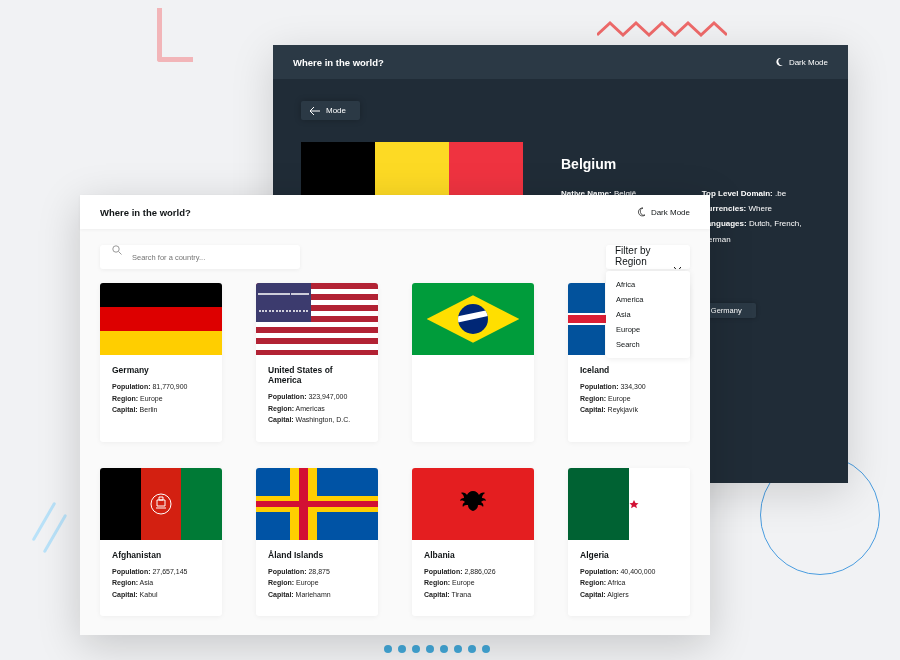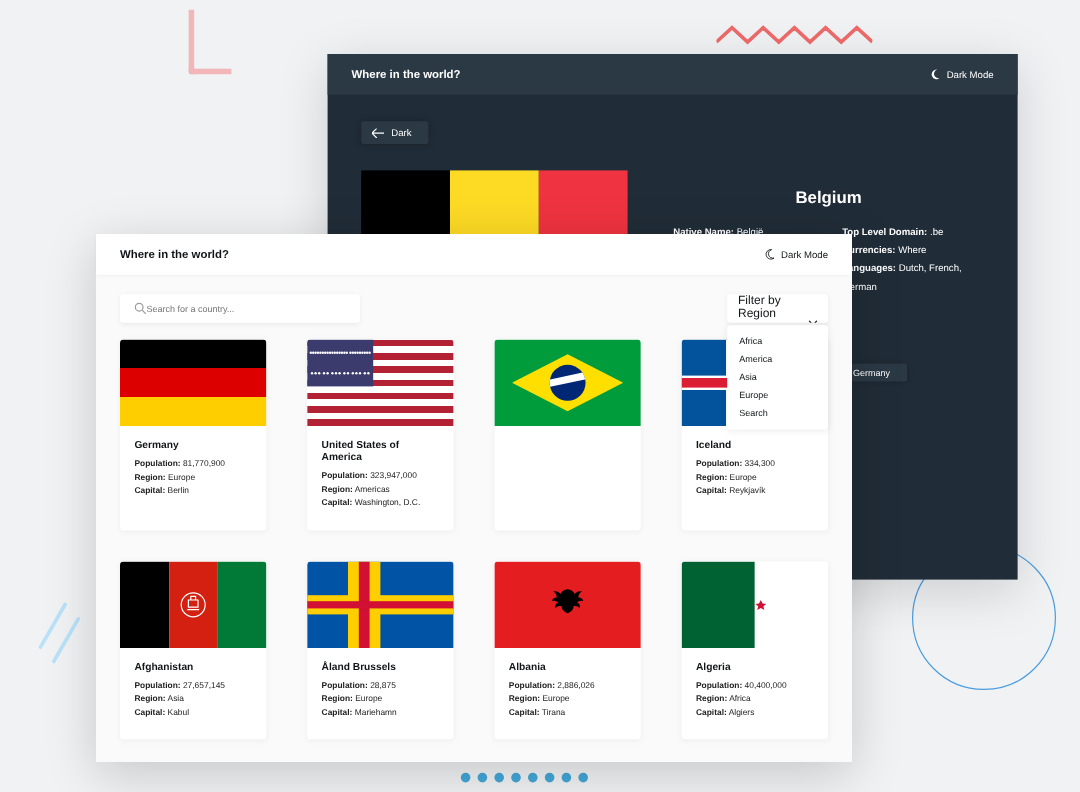--- a/index.html
+++ b/index.html
@@ -20,34 +20,34 @@
   .dark-bar { height:34px; background:#2b3945; display:flex; align-items:center; justify-content:space-between; padding:0 20px; }
   .dark-title { font-weight:700; font-size:9.5px; }
   .dark-toggle { display:flex; align-items:center; gap:5px; font-size:8px; }
   .moon-dark { width:10px; height:10px; }
   .dark-body { padding:22px 28px 0 28px; }
   .back-btn { background:#2b3945; color:#fff; border:none; font-size:8px; padding:5px 14px 5px 9px; border-radius:2px; display:flex; align-items:center; gap:6px; cursor:pointer; box-shadow:0 0 6px rgba(0,0,0,.25); }
   .dark-content { display:flex; gap:38px; margin-top:22px; }
   .flag-belgium { width:222px; height:145px; display:flex; }
   .flag-belgium div { flex:1; }
   .d-info { flex:1; padding-top:14px; }
-  .d-country { font-size:14px; font-weight:700; margin-bottom:14px;text-align:center; }
+  .d-country { font-size:14px; font-weight:700; margin-bottom:14px; }
   .d-details { display:flex; gap:44px; font-size:8px; line-height:1.9; }
   .d-details b { font-weight:600; }
   .d-borders { margin-top:26px; font-size:8px; display:flex; align-items:center; gap:8px; flex-wrap:wrap; }
   .d-borders .bb { background:#2b3945; padding:3px 14px; border-radius:2px; font-size:7.5px; box-shadow:0 0 4px rgba(0,0,0,.25); }
 
   
   .light-win { position:absolute; left:80px; top:195px; width:630px; height:440px; background:#fafafa; color:#111517; box-shadow:0 10px 40px rgba(0,0,0,.18); }
   .light-bar { height:34px; background:#fff; display:flex; align-items:center; justify-content:space-between; padding:0 20px; box-shadow:0 1px 3px rgba(0,0,0,.05); }
   .light-title { font-weight:800; font-size:9.5px; }
   .light-toggle { display:flex; align-items:center; gap:5px; font-size:8px; font-weight:500; }
   .moon-light { width:10px; height:10px; }
   .controls { display:flex; justify-content:space-between; padding:16px 20px 14px; position:relative; }
-  .search { background:#fff; width:200px; height:24px; border-radius:3px; display:flex; align-items:center; padding:0 12px; box-shadow:0 1px 4px rgba(0,0,0,.06); }
+  .search { background:#fff; width:200px; height:24px; border-radius:3px; display:flex; padding:0 12px; gap:10px; box-shadow:0 1px 4px rgba(0,0,0,.06); }
   .search input { border:none; outline:none; font-size:7.5px; flex:1; color:#888; background:transparent; }
   .filter { background:#fff; width:84px; height:24px; border-radius:3px; box-shadow:0 1px 4px rgba(0,0,0,.06); display:flex; align-items:flex-end; justify-content:space-between; padding:0 9px; font-size:10px; cursor:pointer;flex-direction:column; }
   .filter-menu { position:absolute; right:20px; top:42px; width:84px; background:#fff; border-radius:3px; box-shadow:0 1px 6px rgba(0,0,0,.08); padding:6px 0; z-index:5; }
   .filter-menu div { padding:3px 10px; font-size:7.5px; cursor:pointer; }
 
   .grid { display:grid; grid-template-columns:repeat(4, 122px); gap:26px 34px; padding:0 20px 20px; }
   .card { background:#fff; border-radius:3px; box-shadow:0 1px 5px rgba(0,0,0,.05); overflow:hidden; cursor:pointer; }
   .card .flag { width:100%; height:72px; }
   .card-body { padding:10px 12px 16px; }
   .card-name { font-size:8.5px; font-weight:800; margin-bottom:6px; }
@@ -109,21 +109,21 @@
           <path fill="#fff" d="M14 2a8 8 0 1 0 4 14 7 7 0 0 1-4-14z"></path>
         </svg>
       <span>Dark Mode</span>
     </div>
   </div>
   <div class="dark-body">
     <button class="back-btn">
       <svg width="10" height="8">
           <path d="M4 0 L0 4 L4 8 M0 4 H10" stroke="#fff" fill="none"></path>
         </svg>
-      <span>Dark</span>
+      <span>Mode</span>
     </button>
     <div class="dark-content">
       <div class="flag-belgium">
         <div style="background:#000"></div>
           <div style="background:#fdda24"></div>
           <div style="background:#ef3340"></div>
       </div>
       <div class="d-info">
         <div class="d-country">Belgium</div>
         <div class="d-details">
@@ -281,21 +281,21 @@
           <div class="card-line"><b>Region:</b> Asia</div>
           <div class="card-line"><b>Capital:</b> Kabul</div>
         </div>
       </div>
       <div class="card">
         <div class="flag flag-aland">
           <div class="cr1"></div>
           <div class="cr2"></div>
         </div>
         <div class="card-body">
-          <div class="card-name">Åland Brussels</div>
+          <div class="card-name">Åland Islands</div>
           <div class="card-line"><b>Population:</b> 28,875</div>
           <div class="card-line"><b>Region:</b> Europe</div>
           <div class="card-line"><b>Capital:</b> Mariehamn</div>
         </div>
       </div>
       <div class="card">
         <div class="flag flag-albania">
           <svg width="34" height="30" viewBox="0 0 34 30">
             <path fill="#000" d="M17 2c-3 0-5 2-6 4-1-2-4-3-6-2 2 1 3 3 3 5-2 0-4 1-4 3 2-1 4 0 5 1-2 1-3 3-2 5 1-2 3-2 5-2 0 3 2 5 5 6 3-1 5-3 5-6 2 0 4 0 5 2 1-2 0-4-2-5 1-1 3-2 5-1 0-2-2-3-4-3 0-2 1-4 3-5-2-1-5 0-6 2-1-2-3-4-6-4z"></path>
           </svg>

